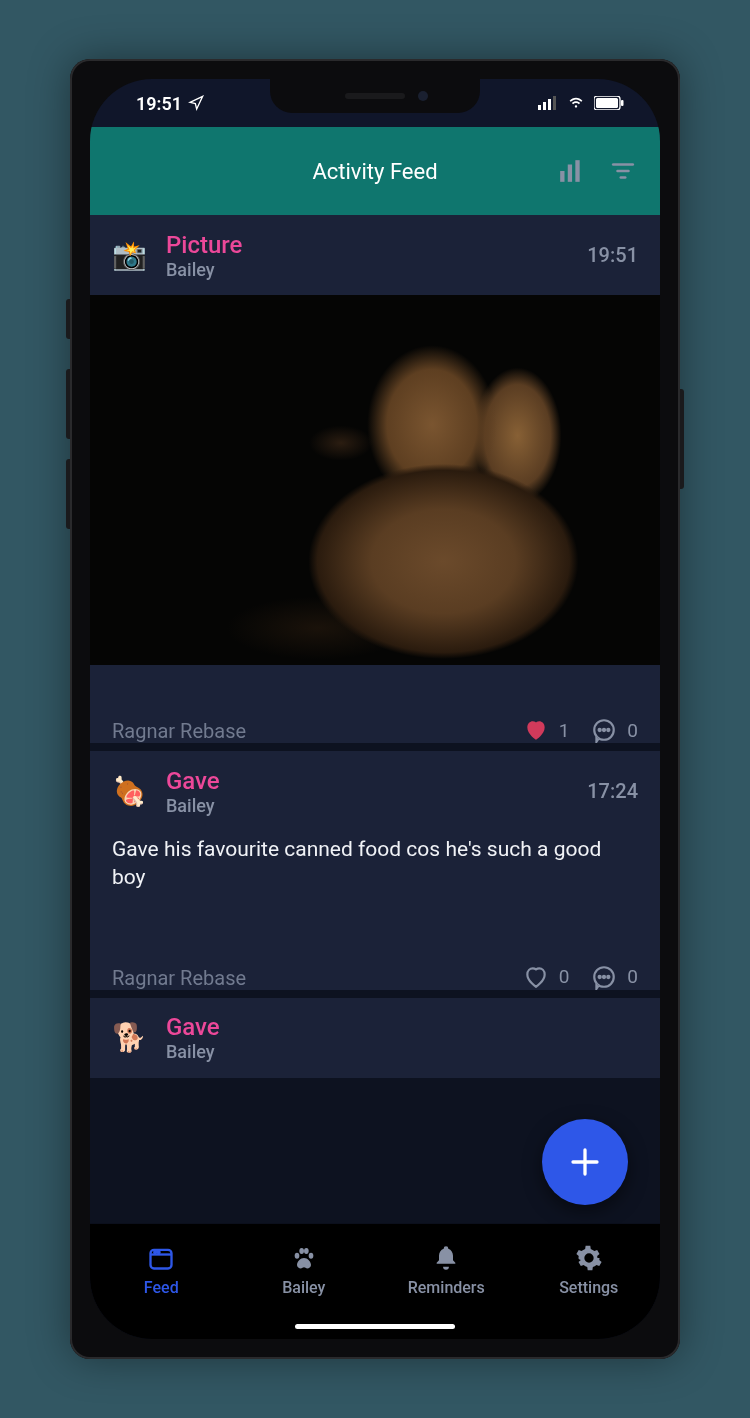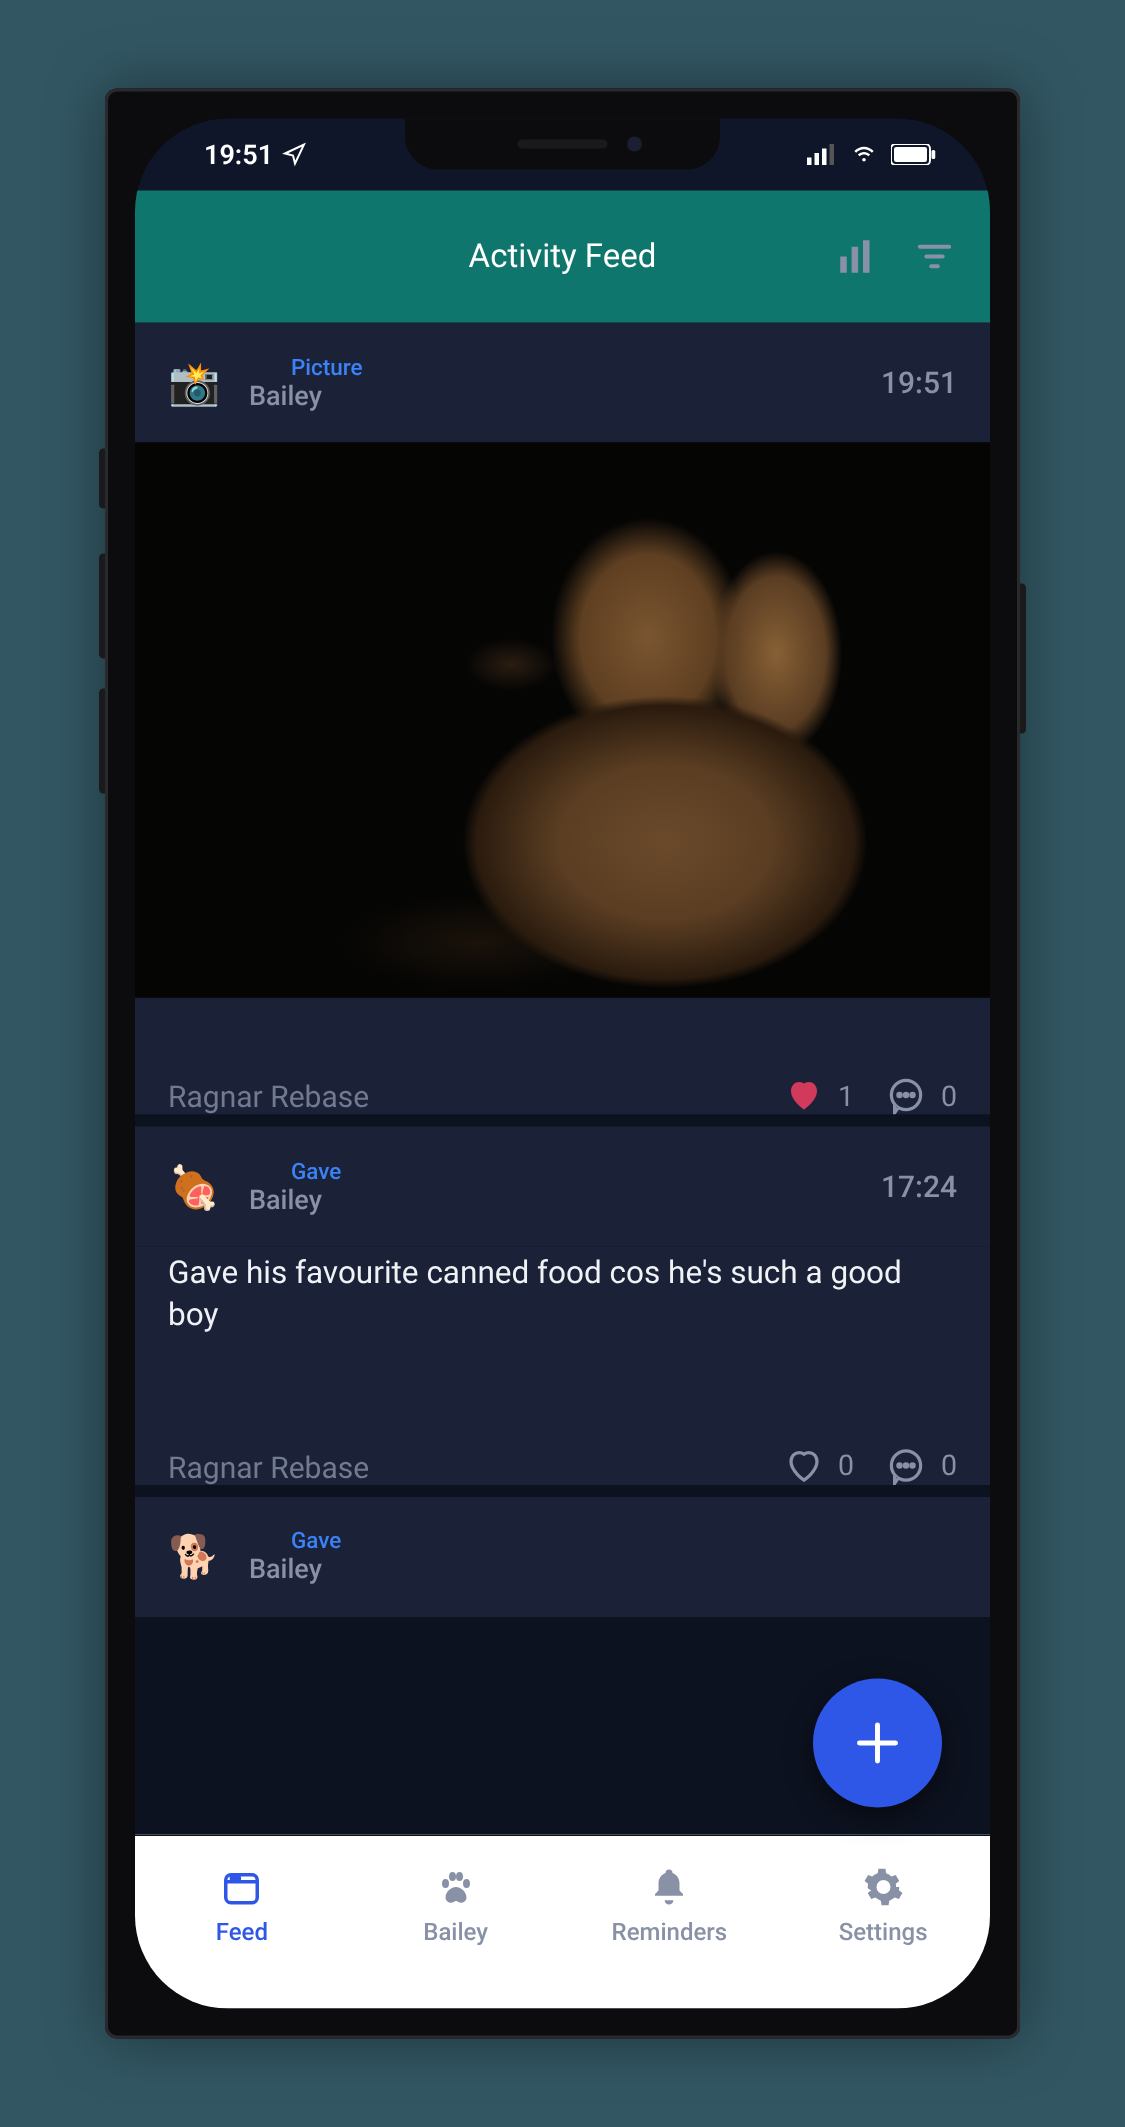--- a/index.html
+++ b/index.html
@@ -9,21 +9,21 @@
     display: flex;
     justify-content: center;
     align-items: center;
     min-height: 1418px;
     width: 750px;
   }
   .phone-frame {
     width: 610px;
     height: 1300px;
     background: #0c0c0e;
-    border-radius: 8px;
+    border-radius: 20px;
     padding: 20px;
     box-shadow: 0 0 40px rgba(0,0,0,0.4), inset 0 0 0 2px #2a2a2c;
     position: relative;
   }
   .phone-button-left-1 { position:absolute; left:-4px; top:240px; width:4px; height:40px; background:#1a1a1c; border-radius:3px 0 0 3px;}
   .phone-button-left-2 { position:absolute; left:-4px; top:310px; width:4px; height:70px; background:#1a1a1c; border-radius:3px 0 0 3px;}
   .phone-button-left-3 { position:absolute; left:-4px; top:400px; width:4px; height:70px; background:#1a1a1c; border-radius:3px 0 0 3px;}
   .phone-button-right  { position:absolute; right:-4px; top:330px; width:4px; height:100px; background:#1a1a1c; border-radius:0 3px 3px 0;}
   .screen {
     width: 100%;
@@ -78,21 +78,21 @@
   .card-spacer { height:8px; background:#0d1220; }
   .post-header {
     height:80px;
     background:#1b2238;
     display:flex; align-items:center;
     padding:0 22px;
     gap:18px;
   }
   .post-icon { width:36px; display:flex; justify-content:center; font-size:28px; }
   .post-meta { flex:1; display:flex; flex-direction:column; }
-  .post-type { color:#3b82f6; font-size:15px; font-weight:500;margin-left:28px; }
+  .post-type { color:#ec4899; font-size:24px; font-weight:500; }
   .post-pet  { color:#8891a5; font-size:18px; font-weight:500; }
   .post-time { color:#8891a5; font-size:20px; font-weight:500; }
   .post-photo {
     height:370px;
     background:#000;
     position:relative;
     overflow:hidden;
   }
   .post-footer {
     height:78px;
@@ -117,21 +117,21 @@
     bottom:134px;
     width:86px; height:86px;
     border-radius:50%;
     background:#2e57e8;
     display:flex; align-items:center; justify-content:center;
     box-shadow:0 6px 18px rgba(0,0,0,0.5);
     z-index:30;
   }
   .tabbar {
     height:116px;
-    background:#ffffff;
+    background:#000000;
     display:flex;
     padding-bottom:22px;
     border-top:1px solid #0b0f1c;
   }
   .tab {
     flex:1;
     display:flex; flex-direction:column; align-items:center; justify-content:center;
     gap:6px;
     color:#8891a5;
     font-size:16px; font-weight:500;

